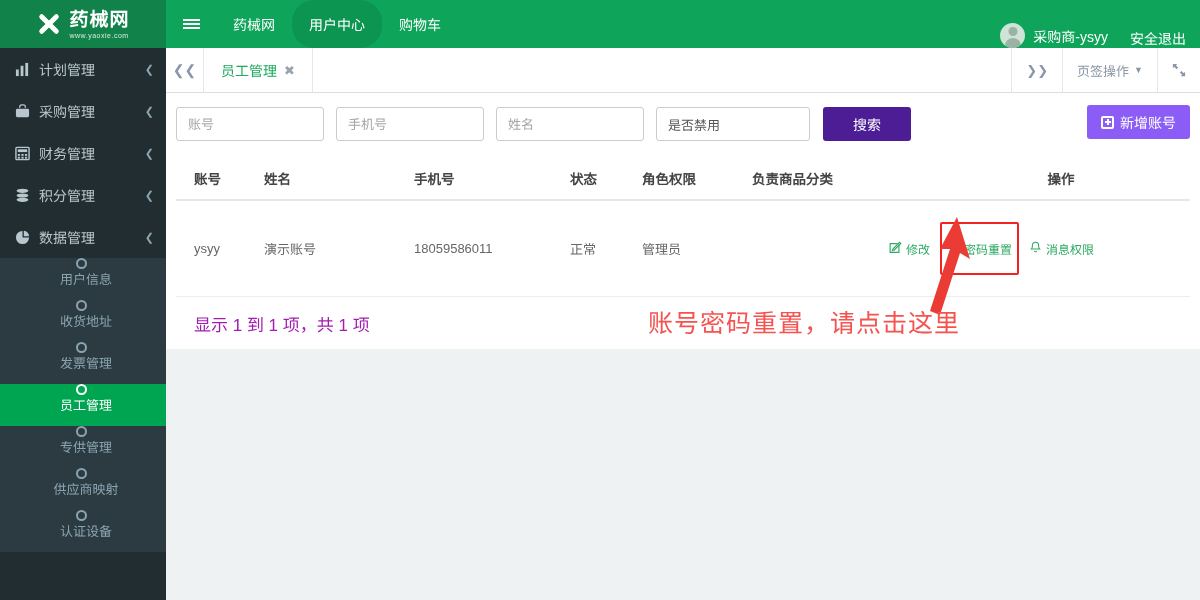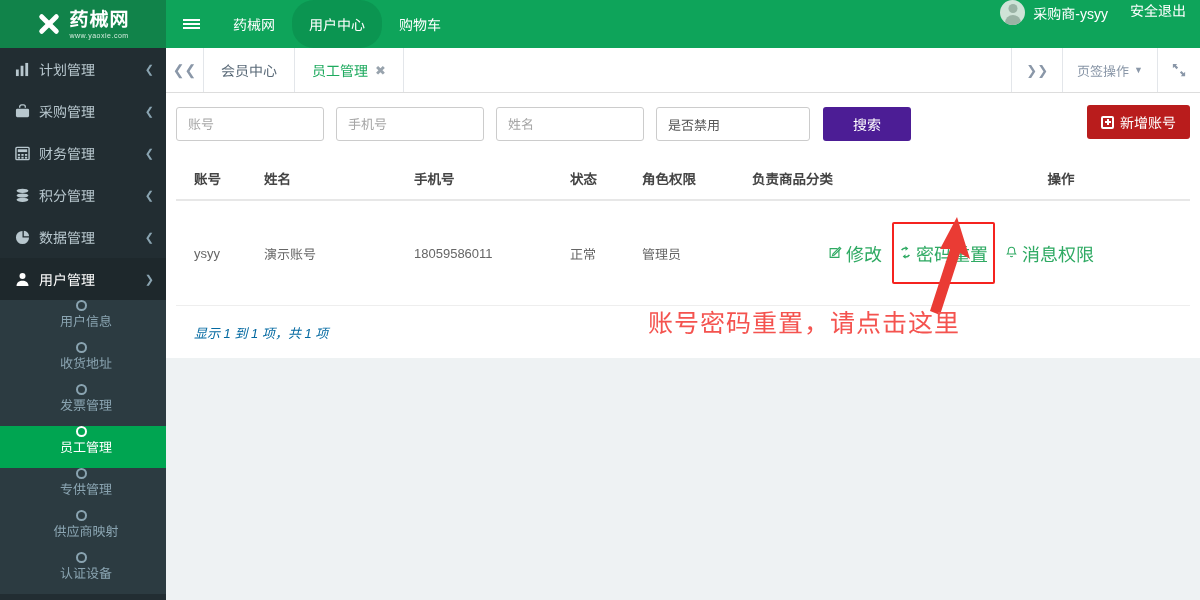--- a/index.html
+++ b/index.html
@@ -38,21 +38,21 @@
   }
   .hamburger span {
     display: block; width: 17px; height: 2px; background: #fff; margin: 2px 0;
   }
   .navitem {
     display: flex; align-items: center; padding: 0 17px;
     color: #fff; font-size: 14px; cursor: pointer; white-space: nowrap;
   }
   .navitem.active { background: #0b9551; border-radius: 22px; }
   .topright {
-    margin-left: auto; display: flex; align-items: flex-start;
+    margin-left: auto; display: flex; align-items: flex-end;
     padding-right: 14px; gap: 22px;
   }
   .user-chip { display: flex; align-items: center; gap: 8px; cursor: pointer; }
   .avatar {
     width: 25px; height: 25px; border-radius: 50%;
     background: #cfe3d7; position: relative; overflow: hidden; flex: none;
   }
   .avatar::before {
     content: ""; position: absolute; left: 50%; top: 4px;
     width: 9px; height: 9px; border-radius: 50%;
@@ -155,21 +155,21 @@
     padding: 0 24px 0 11px; font-size: 13px; color: #555; background: #fff;
     display: flex; align-items: center; cursor: pointer;
   }
   .btn-search {
     height: 34px; padding: 0 30px; background: #4c1d95; color: #fff;
     border: none; border-radius: 3px; font-size: 14px; cursor: pointer;
     font-family: "Liberation Sans", sans-serif;
   }
   .btn-add {
     position: absolute; right: 0; top: 0;
-    height: 34px; padding: 0 14px; background: #b91c1c; color: #fff;
+    height: 34px; padding: 0 14px; background: #8b5cf6; color: #fff;
     border: none; border-radius: 3px; font-size: 14px; cursor: pointer;
     display: flex; align-items: center; gap: 6px;
     font-family: "Liberation Sans", sans-serif;
   }
   .plus-sq {
     width: 13px; height: 13px; border: 2px solid #fff; border-radius: 2px;
     position: relative; flex: none;
   }
   .plus-sq::before, .plus-sq::after {
     content: ""; position: absolute; background: #fff;
@@ -194,35 +194,35 @@
   .col-name { width: 150px; }
   .col-phone { width: 156px; }
   .col-state { width: 72px; }
   .col-role { width: 110px; }
   .col-cat { width: 180px; }
   .col-ops { text-align: center !important; }
   .ops { display: flex; align-items: center; justify-content: flex-end;
          gap: 0; padding-right: 90px; }
   .op {
     display: inline-flex; align-items: center; gap: 4px;
-    color: #2faa63; font-size: 18px; cursor: pointer; padding: 3px 6px;
+    color: #2faa63; font-size: 12px; cursor: pointer; padding: 3px 6px;
     white-space: nowrap;
     justify-content: flex-end;
   }
   .op.highlight {
     border: 2px solid #f5231f; border-radius: 2px; padding: 16px 5px;
     margin: 8px 4px;
   }
 
   
   .pagerow {
     display: flex; align-items: center; height: 52px;
     padding: 0 10px 0 18px; position: relative;
   }
-  .pginfo { font-size: 13px; color: #0369a1; font-style: italic; }
+  .pginfo { font-size: 17px; color: #a21caf; }
   .pager { margin-left: auto; display: flex; align-items: center; gap: 0; }
   .pbtn {
     height: 34px; min-width: 54px; padding: 0 11px;
     border: 1px solid #ddd; background: #fff; color: #555; font-size: 13px;
     display: flex; align-items: center; justify-content: center;
     cursor: pointer; margin-left: 7px; border-radius: 3px;
     font-family: "Liberation Sans", sans-serif;
   }
   .pbtn.num { min-width: 30px; background: #00a54f; color: #fff; border-color: #00a54f; }
   .jumpgroup { display: flex; margin-left: 7px; }
@@ -343,30 +343,20 @@
     <span class="mi-icon">
       <svg width="15" height="15" viewBox="0 0 16 16">
           <path d="M8 8V1a7 7 0 107 7z" fill="#b8c7ce"></path>
           <path d="M9.4 6.6V.9a6.6 6.6 0 015.7 5.7z" fill="#b8c7ce"></path>
         </svg>
     </span>
     <span>数据管理</span>
     <span class="chev">❮</span>
   </div>
 
-  <div class="menu-item open">
-    <span class="mi-icon">
-      <svg width="15" height="15" viewBox="0 0 16 16">
-          <circle cx="8" cy="4.2" r="3.2" fill="#ffffff"></circle>
-          <path d="M1.6 15c0-3.6 2.9-5.6 6.4-5.6s6.4 2 6.4 5.6z" fill="#ffffff"></path>
-        </svg>
-    </span>
-    <span>用户管理</span>
-    <span class="chev">❯</span>
-  </div>
 
   <div class="submenu">
     <div class="sub-item">
       <span class="bullet"></span>
       <span>用户信息</span>
     </div>
     <div class="sub-item">
       <span class="bullet"></span>
       <span>收货地址</span>
     </div>
@@ -388,23 +378,20 @@
     </div>
     <div class="sub-item">
       <span class="bullet"></span>
       <span>认证设备</span>
     </div>
   </div>
 </div>
 
 <div class="tabstrip">
   <div class="tab-nav-btn">❮❮</div>
-  <div class="tab">
-    <span>会员中心</span>
-  </div>
   <div class="tab active">
     <span>员工管理</span>
     <span class="tab-close">✖</span>
   </div>
   <div class="tab-spacer"></div>
   <div class="tab-right">
     <div>❯❯</div>
     <div>
       <span>页签操作</span>
       <span style="margin-left:5px;font-size:9px;">▼</span>

